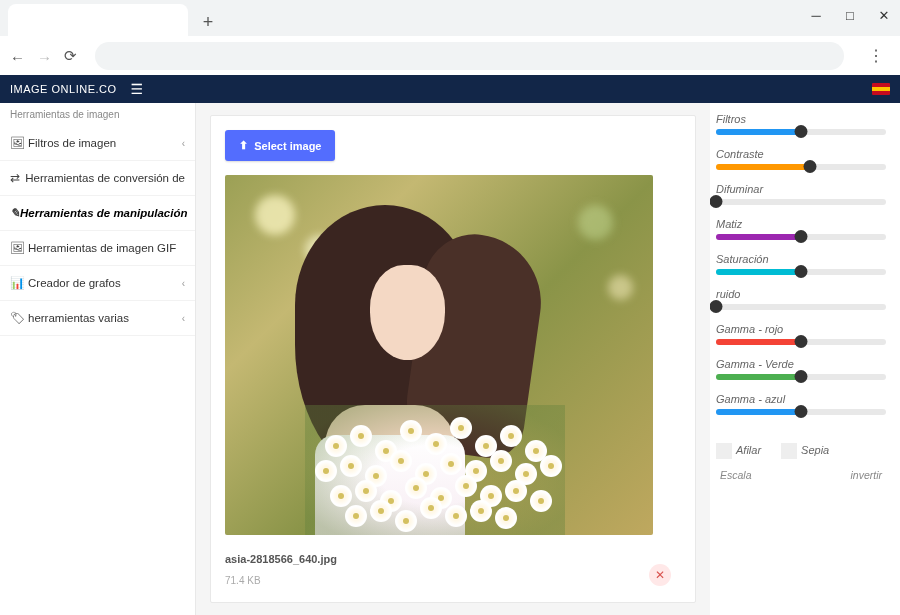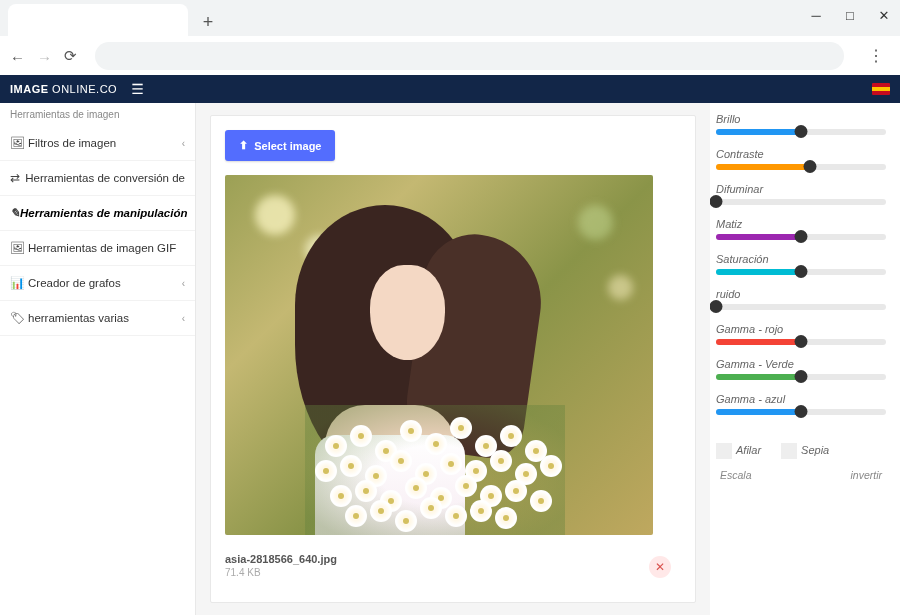--- a/index.html
+++ b/index.html
@@ -14,21 +14,21 @@
     .window-controls span { font-size: 13px; color: #333; cursor: pointer; width: 16px; text-align: center; }
     .nav-bar { height: 39px; background: #fff; display: flex; align-items: center; padding: 0 10px; gap: 10px; }
     .nav-arrows { display: flex; gap: 12px; color: #555; font-size: 15px; }
     .nav-arrows span { cursor: pointer; }
     .address-bar { flex: 1; height: 28px; background: #f1f3f4; border-radius: 14px; margin: 0 8px; }
     .menu-dots { font-size: 16px; color: #555; cursor: pointer; padding: 0 6px; }
     
     
     .app-header { height: 28px; background: #122648; color: #fff; display: flex; align-items: center; padding: 0 10px; font-size: 11px; }
     .logo { font-weight: bold; letter-spacing: 0.5px; }
-    .logo .bold { font-weight: 700; }
+    .logo .bold { font-weight: 400; }
     .logo .thin { font-weight: 300; }
     .hamburger { margin: 0 8px 0 14px; font-size: 14px; cursor: pointer; }
     .header-title { font-weight: bold; font-size: 10.5px; }
     .flag { margin-left: auto; width: 18px; height: 12px; background: linear-gradient(to bottom, #c60b1e 33%, #ffc400 33%, #ffc400 66%, #c60b1e 66%); border-radius: 1px; }
     
     
     .app-body { display: flex; height: 512px; }
     
     
     .sidebar { width: 196px; background: #fff; border-right: 1px solid #e8e8e8; overflow: hidden; }
@@ -39,21 +39,21 @@
     .sidebar-chevron { margin-left: auto; font-size: 10px; color: #999; }
     
     
     .main { flex: 1; background: #f5f5f5; padding: 12px 14px; overflow: hidden; }
     .card { background: #fff; border: 1px solid #e8e8e8; border-radius: 2px; padding: 14px; height: 100%; position: relative; }
     .select-btn { background: #536dfe; color: #fff; border: none; padding: 9px 14px; border-radius: 3px; font-size: 11px; font-weight: bold; cursor: pointer; display: inline-flex; align-items: center; gap: 6px; box-shadow: 0 1px 2px rgba(0,0,0,0.15); }
     .image-area { margin-top: 14px; width: 428px; height: 360px; background: #eee; border-radius: 2px; overflow: hidden; position: relative; }
     .photo { width: 100%; height: 100%; }
     .file-info { margin-top: 18px; display: flex; align-items: flex-end; }
     .file-name { font-size: 11px; color: #555; font-weight: 600; }
-    .file-size { font-size: 10px; color: #aaa; margin-top: 2px; }
+    .file-size { font-size: 10px; color: #aaa; margin-top: 10px; }
     .remove-btn { margin-left: auto; margin-right: 10px; width: 22px; height: 22px; border-radius: 50%; background: #ffe8e8; color: #d9534f; display: flex; align-items: center; justify-content: center; font-size: 12px; cursor: pointer; }
     
     
     .sliders { width: 190px; background: #fff; padding: 10px 14px 0 6px; overflow: hidden; }
     .slider-group { margin-bottom: 13px; }
     .slider-label { font-size: 11px; font-style: italic; color: #666; margin-bottom: 4px; }
     .slider-track { position: relative; height: 6px; background: #e8e8e8; border-radius: 3px; }
     .slider-fill { position: absolute; height: 6px; border-radius: 3px; left: 0; }
     .slider-thumb { position: absolute; width: 13px; height: 13px; background: #333; border-radius: 50%; top: -4px; transform: translateX(-50%); cursor: pointer; }
     .checkbox-row { display: flex; gap: 20px; margin-top: 28px; font-size: 11px; font-style: italic; color: #666; align-items: center; }
@@ -212,21 +212,21 @@
           <div class="file-size">71.4 KB</div>
         </div>
         <div class="remove-btn">✕</div>
       </div>
     </div>
   </div>
 
   <div class="sliders">
     <div id="slider-items">
         <div class="slider-group">
-          <div class="slider-label">Brillo</div>
+          <div class="slider-label">Filtros</div>
     <div class="slider-track">
       <div class="slider-fill" style="width:50%;background:#2196f3"></div>
       <div class="slider-thumb" style="left:50%"></div>
     </div>
         </div>
         <div class="slider-group">
           <div class="slider-label">Contraste</div>
     <div class="slider-track">
       <div class="slider-fill" style="width:55%;background:#ff9800"></div>
       <div class="slider-thumb" style="left:55%"></div>

